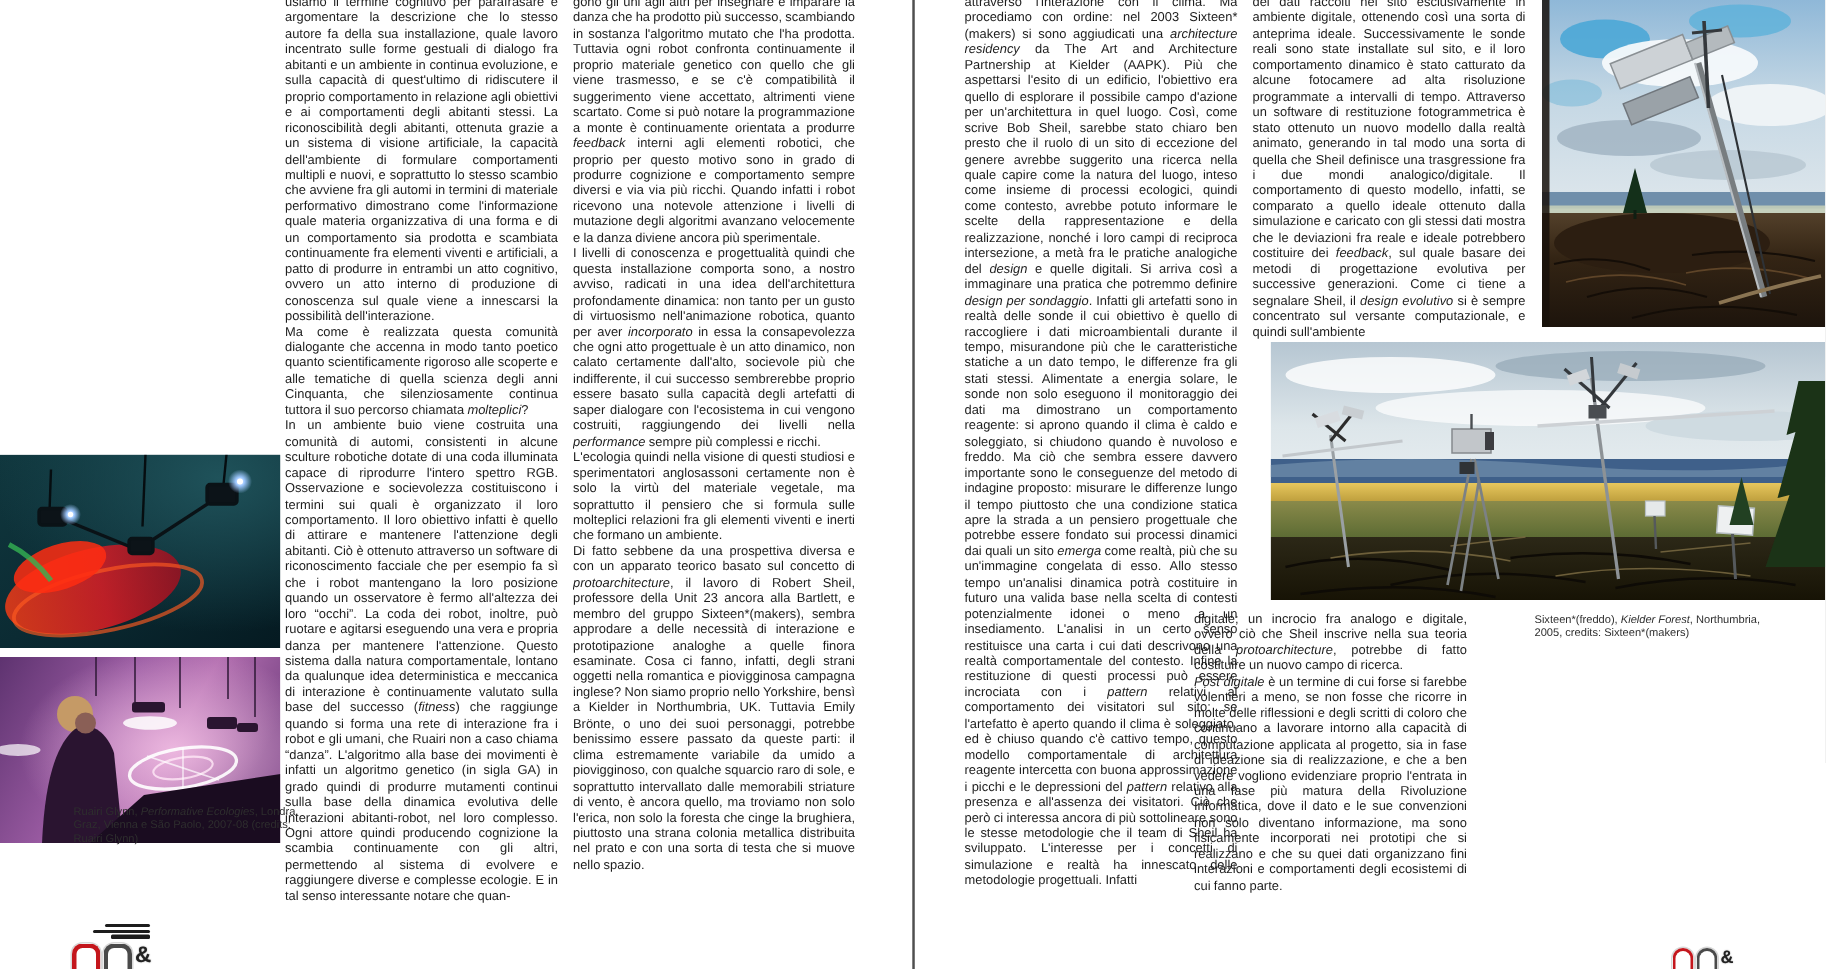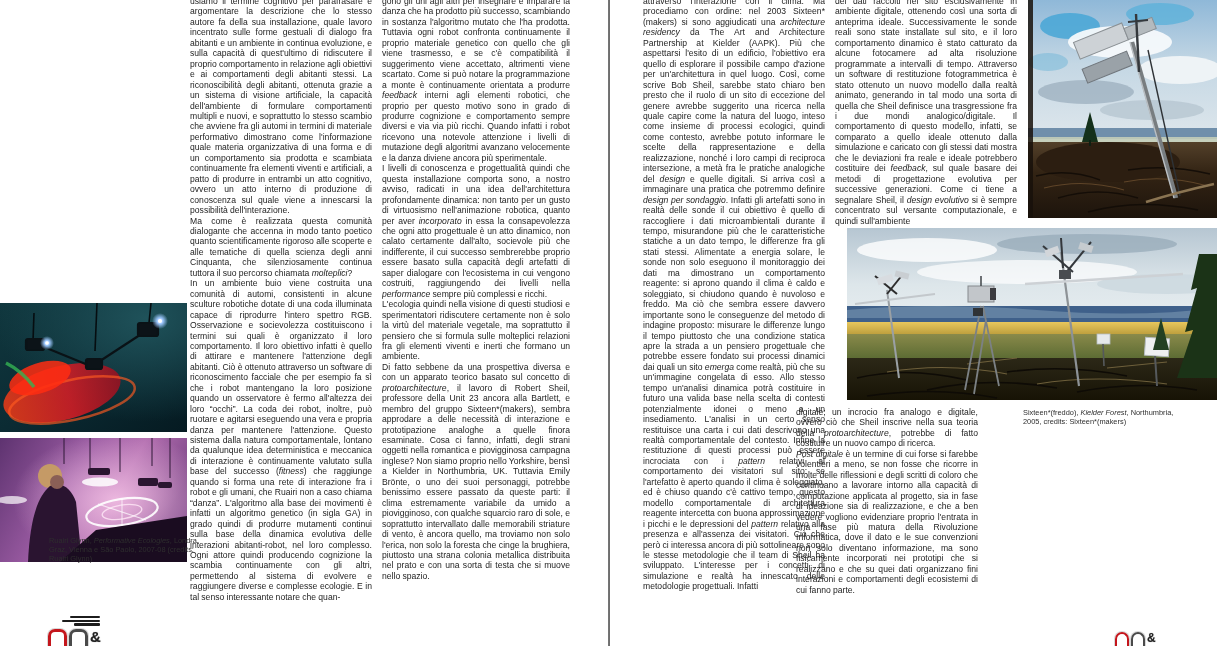--- a/index.html
+++ b/index.html
@@ -154,21 +154,21 @@
 
   <div class="caption" id="caption-left"><span>Ruairi Glynn, </span><i>Performative Ecologies</i><span>, Londra, Graz, Vienna e São Paolo, 2007-08 (credits: Ruairi Glynn)</span></div>
   <div class="col" id="col1">
       <p><span>usiamo il termine cognitivo per parafrasare e argomentare la descrizione che lo stesso autore fa della sua installazione, quale lavoro incentrato sulle forme gestuali di dialogo fra abitanti e un ambiente in continua evoluzione, e sulla capacità di quest'ultimo di ridiscutere il proprio comportamento in relazione agli obiettivi e ai comportamenti degli abitanti stessi. La riconoscibilità degli abitanti, ottenuta grazie a un sistema di visione artificiale, la capacità dell'ambiente di formulare comportamenti multipli e nuovi, e soprattutto lo stesso scambio che avviene fra gli automi in termini di materiale performativo dimostrano come l'informazione quale materia organizzativa di una forma e di un comportamento sia prodotta e scambiata continuamente fra elementi viventi e artificiali, a patto di produrre in entrambi un atto cognitivo, ovvero un atto interno di produzione di conoscenza sul quale viene a innescarsi la possibilità dell'interazione.</span></p>
       <p><span>Ma come è realizzata questa comunità dialogante che accenna in modo tanto poetico quanto scientificamente rigoroso alle scoperte e alle tematiche di quella scienza degli anni Cinquanta, che silenziosamente continua tuttora il suo percorso chiamata </span><i>molteplici</i><span>?</span></p>
       <p><span>In un ambiente buio viene costruita una comunità di automi, consistenti in alcune sculture robotiche dotate di una coda illuminata capace di riprodurre l'intero spettro RGB. Osservazione e socievolezza costituiscono i termini sui quali è organizzato il loro comportamento. Il loro obiettivo infatti è quello di attirare e mantenere l'attenzione degli abitanti. Ciò è ottenuto attraverso un software di riconoscimento facciale che per esempio fa sì che i robot mantengano la loro posizione quando un osservatore è fermo all'altezza dei loro “occhi”. La coda dei robot, inoltre, può ruotare e agitarsi eseguendo una vera e propria danza per mantenere l'attenzione. Questo sistema dalla natura comportamentale, lontano da qualunque idea deterministica e meccanica di interazione è continuamente valutato sulla base del successo (</span><i>fitness</i><span>) che raggiunge quando si forma una rete di interazione fra i robot e gli umani, che Ruairi non a caso chiama “danza”. L'algoritmo alla base dei movimenti è infatti un algoritmo genetico (in sigla GA) in grado quindi di produrre mutamenti continui sulla base della dinamica evolutiva delle interazioni abitanti-robot, nel loro complesso. Ogni attore quindi producendo cognizione la scambia continuamente con gli altri, permettendo al sistema di evolvere e raggiungere diverse e complesse ecologie. E in tal senso interessante notare che quan-</span></p>
     </div>
   <div class="col" id="col2">
       <p><span>gono gli uni agli altri per insegnare e imparare la danza che ha prodotto più successo, scambiando in sostanza l'algoritmo mutato che l'ha prodotta. Tuttavia ogni robot confronta continuamente il proprio materiale genetico con quello che gli viene trasmesso, e se c'è compatibilità il suggerimento viene accettato, altrimenti viene scartato. Come si può notare la programmazione a monte è continuamente orientata a produrre </span><i>feedback</i><span> interni agli elementi robotici, che proprio per questo motivo sono in grado di produrre cognizione e comportamento sempre diversi e via via più ricchi. Quando infatti i robot ricevono una notevole attenzione i livelli di mutazione degli algoritmi avanzano velocemente e la danza diviene ancora più sperimentale.</span></p>
       <p><span>I livelli di conoscenza e progettualità quindi che questa installazione comporta sono, a nostro avviso, radicati in una idea dell'architettura profondamente dinamica: non tanto per un gusto di virtuosismo nell'animazione robotica, quanto per aver </span><i>incorporato</i><span> in essa la consapevolezza che ogni atto progettuale è un atto dinamico, non calato certamente dall'alto, socievole più che indifferente, il cui successo sembrerebbe proprio essere basato sulla capacità degli artefatti di saper dialogare con l'ecosistema in cui vengono costruiti, raggiungendo dei livelli nella </span><i>performance</i><span> sempre più complessi e ricchi.</span></p>
-      <p><span>L'ecologia quindi nella visione di questi studiosi e sperimentatori ridiscutere certamente non è solo la virtù del materiale vegetale, ma soprattutto il pensiero che si formula sulle molteplici relazioni fra gli elementi viventi e inerti che formano un ambiente.</span></p>
+      <p><span>L'ecologia quindi nella visione di questi studiosi e sperimentatori anglosassoni certamente non è solo la virtù del materiale vegetale, ma soprattutto il pensiero che si formula sulle molteplici relazioni fra gli elementi viventi e inerti che formano un ambiente.</span></p>
       <p><span>Di fatto sebbene da una prospettiva diversa e con un apparato teorico basato sul concetto di </span><i>protoarchitecture</i><span>, il lavoro di Robert Sheil, professore della Unit 23 ancora alla Bartlett, e membro del gruppo Sixteen*(makers), sembra approdare a delle necessità di interazione e prototipazione analoghe a quelle finora esaminate. Cosa ci fanno, infatti, degli strani oggetti nella romantica e piovigginosa campagna inglese? Non siamo proprio nello Yorkshire, bensì a Kielder in Northumbria, UK. Tuttavia Emily Brönte, o uno dei suoi personaggi, potrebbe benissimo essere passato da queste parti: il clima estremamente variabile da umido a piovigginoso, con qualche squarcio raro di sole, e soprattutto intervallato dalle memorabili striature di vento, è ancora quello, ma troviamo non solo l'erica, non solo la foresta che cinge la brughiera, piuttosto una strana colonia metallica distribuita nel prato e con una sorta di testa che si muove nello spazio.</span></p>
     </div>
 
   <div id="gutter"></div>
 
   <div class="col" id="col3">
       <p><span>attraverso l'interazione con il clima. Ma procediamo con ordine: nel 2003 Sixteen*(makers) si sono aggiudicati una </span><i>architecture residency</i><span> da The Art and Architecture Partnership at Kielder (AAPK). Più che aspettarsi l'esito di un edificio, l'obiettivo era quello di esplorare il possibile campo d'azione per un'architettura in quel luogo. Così, come scrive Bob Sheil, sarebbe stato chiaro ben presto che il ruolo di un sito di eccezione del genere avrebbe suggerito una ricerca nella quale capire come la natura del luogo, inteso come insieme di processi ecologici, quindi come contesto, avrebbe potuto informare le scelte della rappresentazione e della realizzazione, nonché i loro campi di reciproca intersezione, a metà fra le pratiche analogiche del </span><i>design</i><span> e quelle digitali. Si arriva così a immaginare una pratica che potremmo definire </span><i>design per sondaggio</i><span>. Infatti gli artefatti sono in realtà delle sonde il cui obiettivo è quello di raccogliere i dati microambientali durante il tempo, misurandone più che le caratteristiche statiche a un dato tempo, le differenze fra gli stati stessi. Alimentate a energia solare, le sonde non solo eseguono il monitoraggio dei dati ma dimostrano un comportamento reagente: si aprono quando il clima è caldo e soleggiato, si chiudono quando è nuvoloso e freddo. Ma ciò che sembra essere davvero importante sono le conseguenze del metodo di indagine proposto: misurare le differenze lungo il tempo piuttosto che una condizione statica apre la strada a un pensiero progettuale che potrebbe essere fondato sui processi dinamici dai quali un sito </span><i>emerga</i><span> come realtà, più che su un'immagine congelata di esso. Allo stesso tempo un'analisi dinamica potrà costituire in futuro una valida base nella scelta di contesti potenzialmente idonei o meno a un insediamento. L'analisi in un certo senso restituisce una carta i cui dati descrivono una realtà comportamentale del contesto. Infine la restituzione di questi processi può essere incrociata con i </span><i>pattern</i><span> relativi al comportamento dei visitatori sul sito: se l'artefatto è aperto quando il clima è soleggiato, ed è chiuso quando c'è cattivo tempo, questo modello comportamentale di architettura reagente intercetta con buona approssimazione i picchi e le depressioni del </span><i>pattern</i><span> relativo alla presenza e all'assenza dei visitatori. Ciò che però ci interessa ancora di più sottolineare sono le stesse metodologie che il team di Sheil ha sviluppato. L'interesse per i concetti di simulazione e realtà ha innescato delle metodologie progettuali. Infatti</span></p>
     </div>
   <div class="col" id="col4a">
       <p><span>dei dati raccolti nel sito esclusivamente in ambiente digitale, ottenendo così una sorta di anteprima ideale. Successivamente le sonde reali sono state installate sul sito, e il loro comportamento dinamico è stato catturato da alcune fotocamere ad alta risoluzione programmate a intervalli di tempo. Attraverso un software di restituzione fotogrammetrica è stato ottenuto un nuovo modello dalla realtà animato, generando in tal modo una sorta di quella che Sheil definisce una trasgressione fra i due mondi analogico/digitale. Il comportamento di questo modello, infatti, se comparato a quello ideale ottenuto dalla simulazione e caricato con gli stessi dati mostra che le deviazioni fra reale e ideale potrebbero costituire dei </span><i>feedback</i><span>, sul quale basare dei metodi di progettazione evolutiva per successive generazioni. Come ci tiene a segnalare Sheil, il </span><i>design evolutivo</i><span> si è sempre concentrato sul versante computazionale, e quindi sull'ambiente</span></p>

